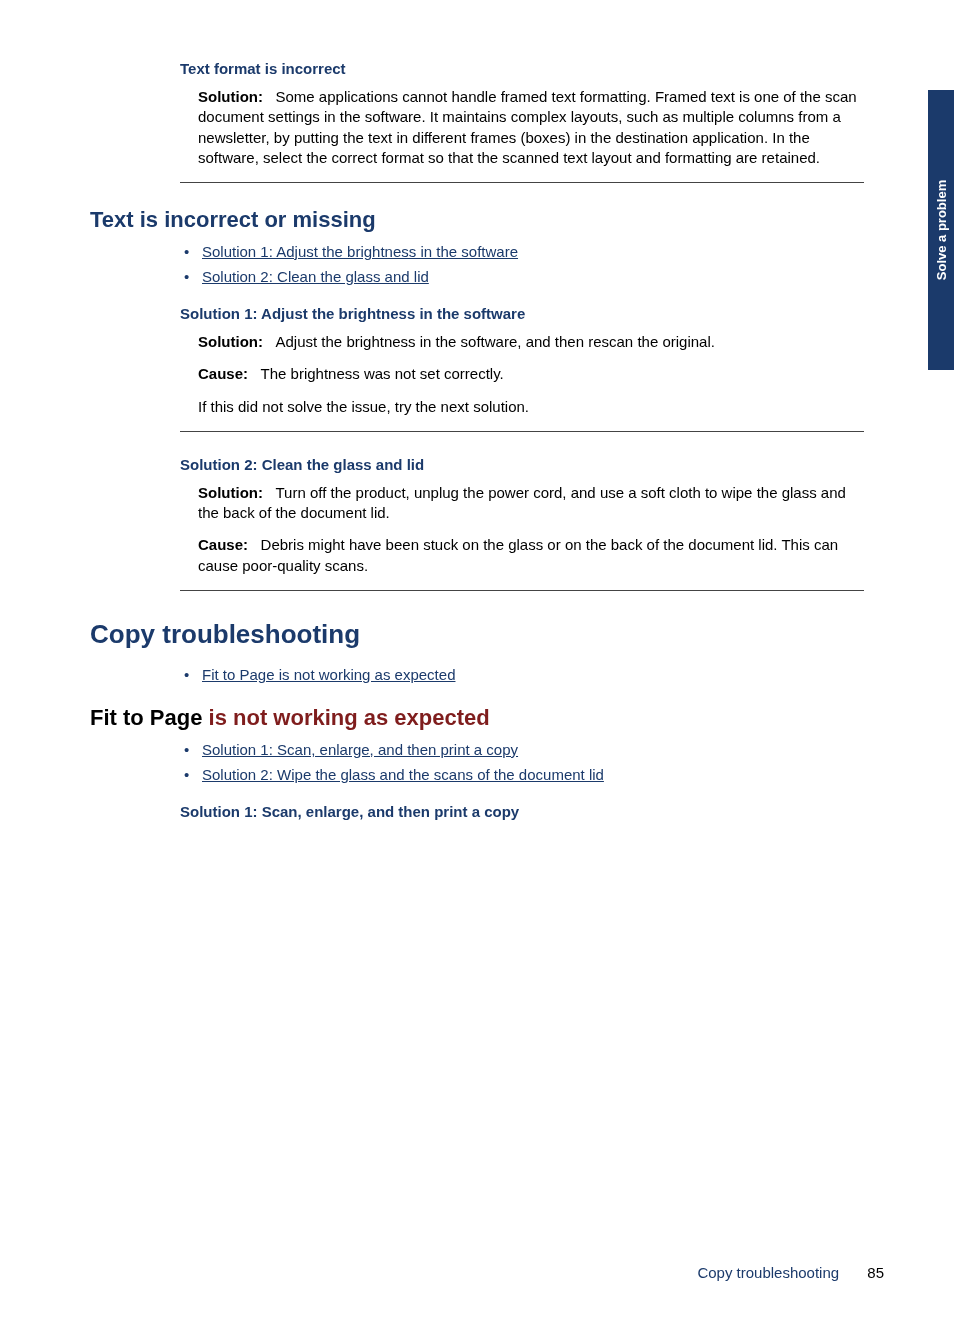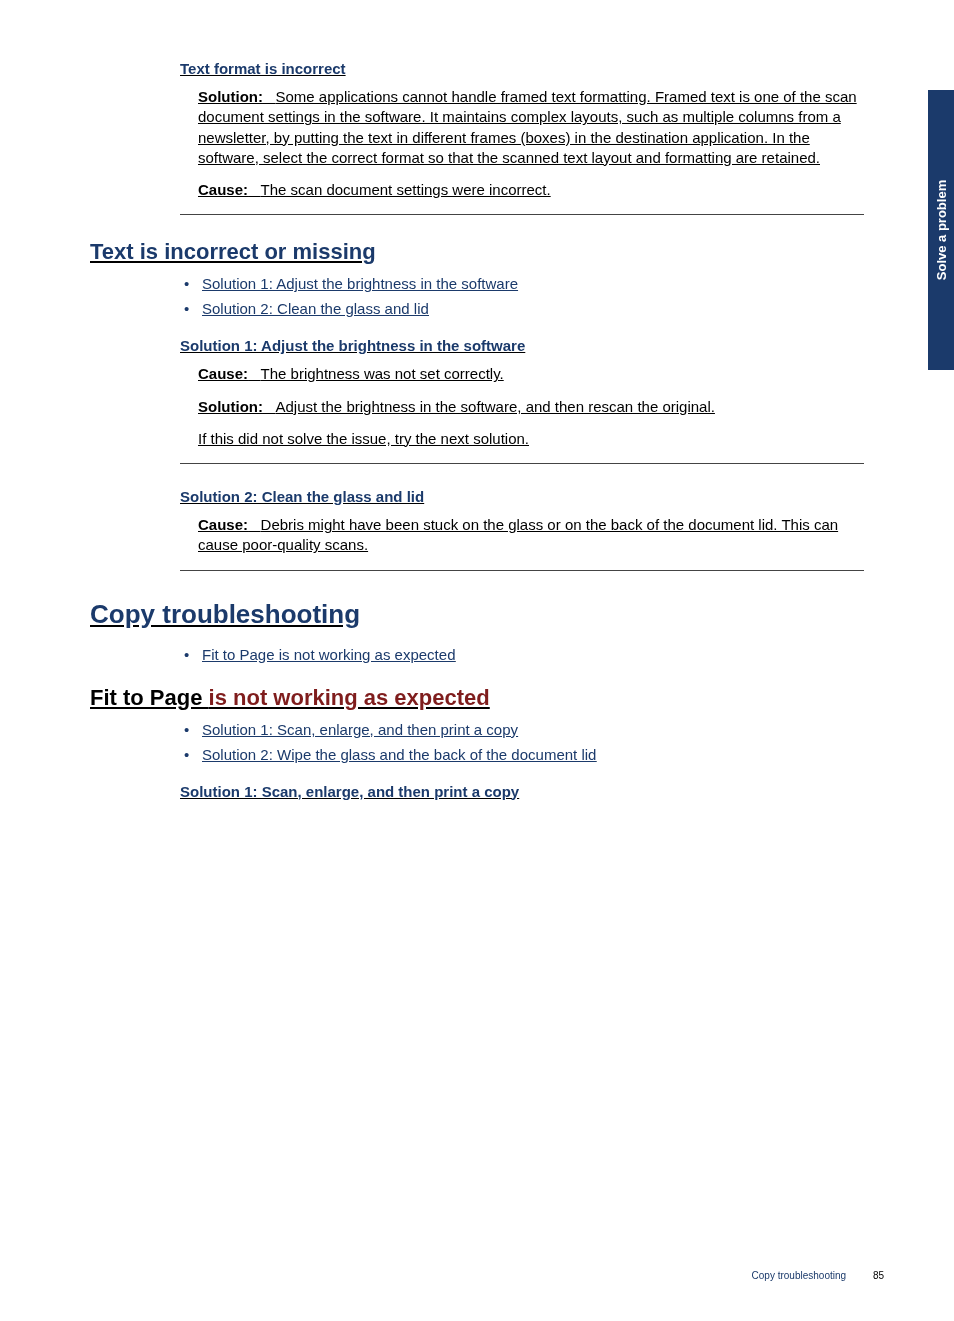--- a/index.html
+++ b/index.html
@@ -9,21 +9,20 @@
     color: #000;
     background: #fff;
     width: 954px;
     height: 1321px;
     position: relative;
   }
   .page {
     padding: 60px 60px 63px 90px;
     position: relative;
     height: 100%;
-    text-decoration: underline;
   }
   .side-tab {
     position: absolute;
     right: 0;
     top: 90px;
     width: 26px;
     height: 280px;
     background: #1b3a6b;
   }
   .side-tab span {
@@ -41,76 +40,76 @@
   .h3blue { color: #1b3a6b; font-weight: bold; font-size: 22px; margin-bottom: 8px; }
   .h2blue { color: #1b3a6b; font-weight: bold; font-size: 26px; margin-top: 28px; margin-bottom: 14px; }
   .para { margin-left: 108px; margin-right: 30px; margin-bottom: 12px; line-height: 1.35; }
   .para2 { margin-left: 90px; margin-right: 30px; margin-bottom: 10px; line-height: 1.35; }
   .bold { font-weight: bold; }
   .hr { border: none; border-top: 1px solid #444; margin: 14px 0 24px 90px; margin-right: 30px; }
   .ul { list-style: none; margin-left: 90px; margin-bottom: 14px; }
   .ul li { position: relative; padding-left: 22px; margin-bottom: 4px; line-height: 1.4; }
   .ul li::before { content: "•"; color: #1b3a6b; position: absolute; left: 4px; top: 0; font-size: 15px; }
   .link { color: #1b3a6b; text-decoration: underline; }
-  .footer { position: absolute; bottom: 40px; right: 70px; font-size: 10px; }
+  .footer { position: absolute; bottom: 40px; right: 70px; font-size: 15px; }
   .footer .ftitle { color: #1b3a6b; margin-right: 24px; }
   .fitmix .black { color: #000; font-weight: bold; }
   .fitmix .blue { color: #7f1d1d; font-weight: bold; }
 </style>
 </head>
 <body>
 
 <div class="side-tab">
   <span>Solve a problem</span>
 </div>
 
 <div class="page">
 
   <div class="h4blue">Text format is incorrect</div>
   <p class="para">
     <span class="bold">Solution:</span>&nbsp;&nbsp;&nbsp;<span>Some applications cannot handle framed text formatting. Framed text is one of the scan document settings in the software. It maintains complex layouts, such as multiple columns from a newsletter, by putting the text in different frames (boxes) in the destination application. In the software, select the correct format so that the scanned text layout and formatting are retained.</span>
   </p>
-  <p class="para">
-    <span class="bold">Cause:</span>&nbsp;&nbsp;&nbsp;<span>The scan document settings were incorrect.</span>
-  </p>
   <hr class="hr">
 
   <div class="h3blue">Text is incorrect or missing</div>
   <ul class="ul">
     <li><a class="link">Solution 1: Adjust the brightness in the software</a></li>
     <li><a class="link">Solution 2: Clean the glass and lid</a></li>
   </ul>
 
   <div class="h4blue" style="margin-top:18px;">Solution 1: Adjust the brightness in the software</div>
   <p class="para">
-    <span class="bold">Cause:</span>&nbsp;&nbsp;&nbsp;<span>The brightness was not set correctly.</span>
+    <span class="bold">Solution:</span>&nbsp;&nbsp;&nbsp;<span>Adjust the brightness in the software, and then rescan the original.</span>
   </p>
   <p class="para">
-    <span class="bold">Solution:</span>&nbsp;&nbsp;&nbsp;<span>Adjust the brightness in the software, and then rescan the original.</span>
+    <span class="bold">Cause:</span>&nbsp;&nbsp;&nbsp;<span>The brightness was not set correctly.</span>
   </p>
   <p class="para">If this did not solve the issue, try the next solution.</p>
   <hr class="hr">
 
   <div class="h4blue">Solution 2: Clean the glass and lid</div>
+  <p class="para">
+    <span class="bold">Solution:</span>&nbsp;&nbsp;&nbsp;<span>Turn off the product, unplug the power cord, and use a soft cloth to wipe the glass and the back of the document lid.</span>
+  </p>
   <p class="para">
     <span class="bold">Cause:</span>&nbsp;&nbsp;&nbsp;<span>Debris might have been stuck on the glass or on the back of the document lid. This can cause poor-quality scans.</span>
   </p>
   <hr class="hr">
 
   <div class="h2blue">Copy troubleshooting</div>
   <ul class="ul">
     <li><a class="link">Fit to Page is not working as expected</a></li>
   </ul>
 
   <div class="h3blue fitmix" style="margin-top:20px;">
     <span class="black">Fit to Page </span><span class="blue">is not working as expected</span>
   </div>
   <ul class="ul">
     <li><a class="link">Solution 1: Scan, enlarge, and then print a copy</a></li>
-    <li><a class="link">Solution 2: Wipe the glass and the back of the document lid</a></li>
+    <li><a class="link">Solution 2: Wipe the glass and the scans of the document lid</a></li>
   </ul>
 
   <div class="h4blue" style="margin-top:18px;">Solution 1: Scan, enlarge, and then print a copy</div>
 
   <div class="footer">
     <span class="ftitle">Copy troubleshooting</span>
     <span>85</span>
   </div>
 </div>
 

